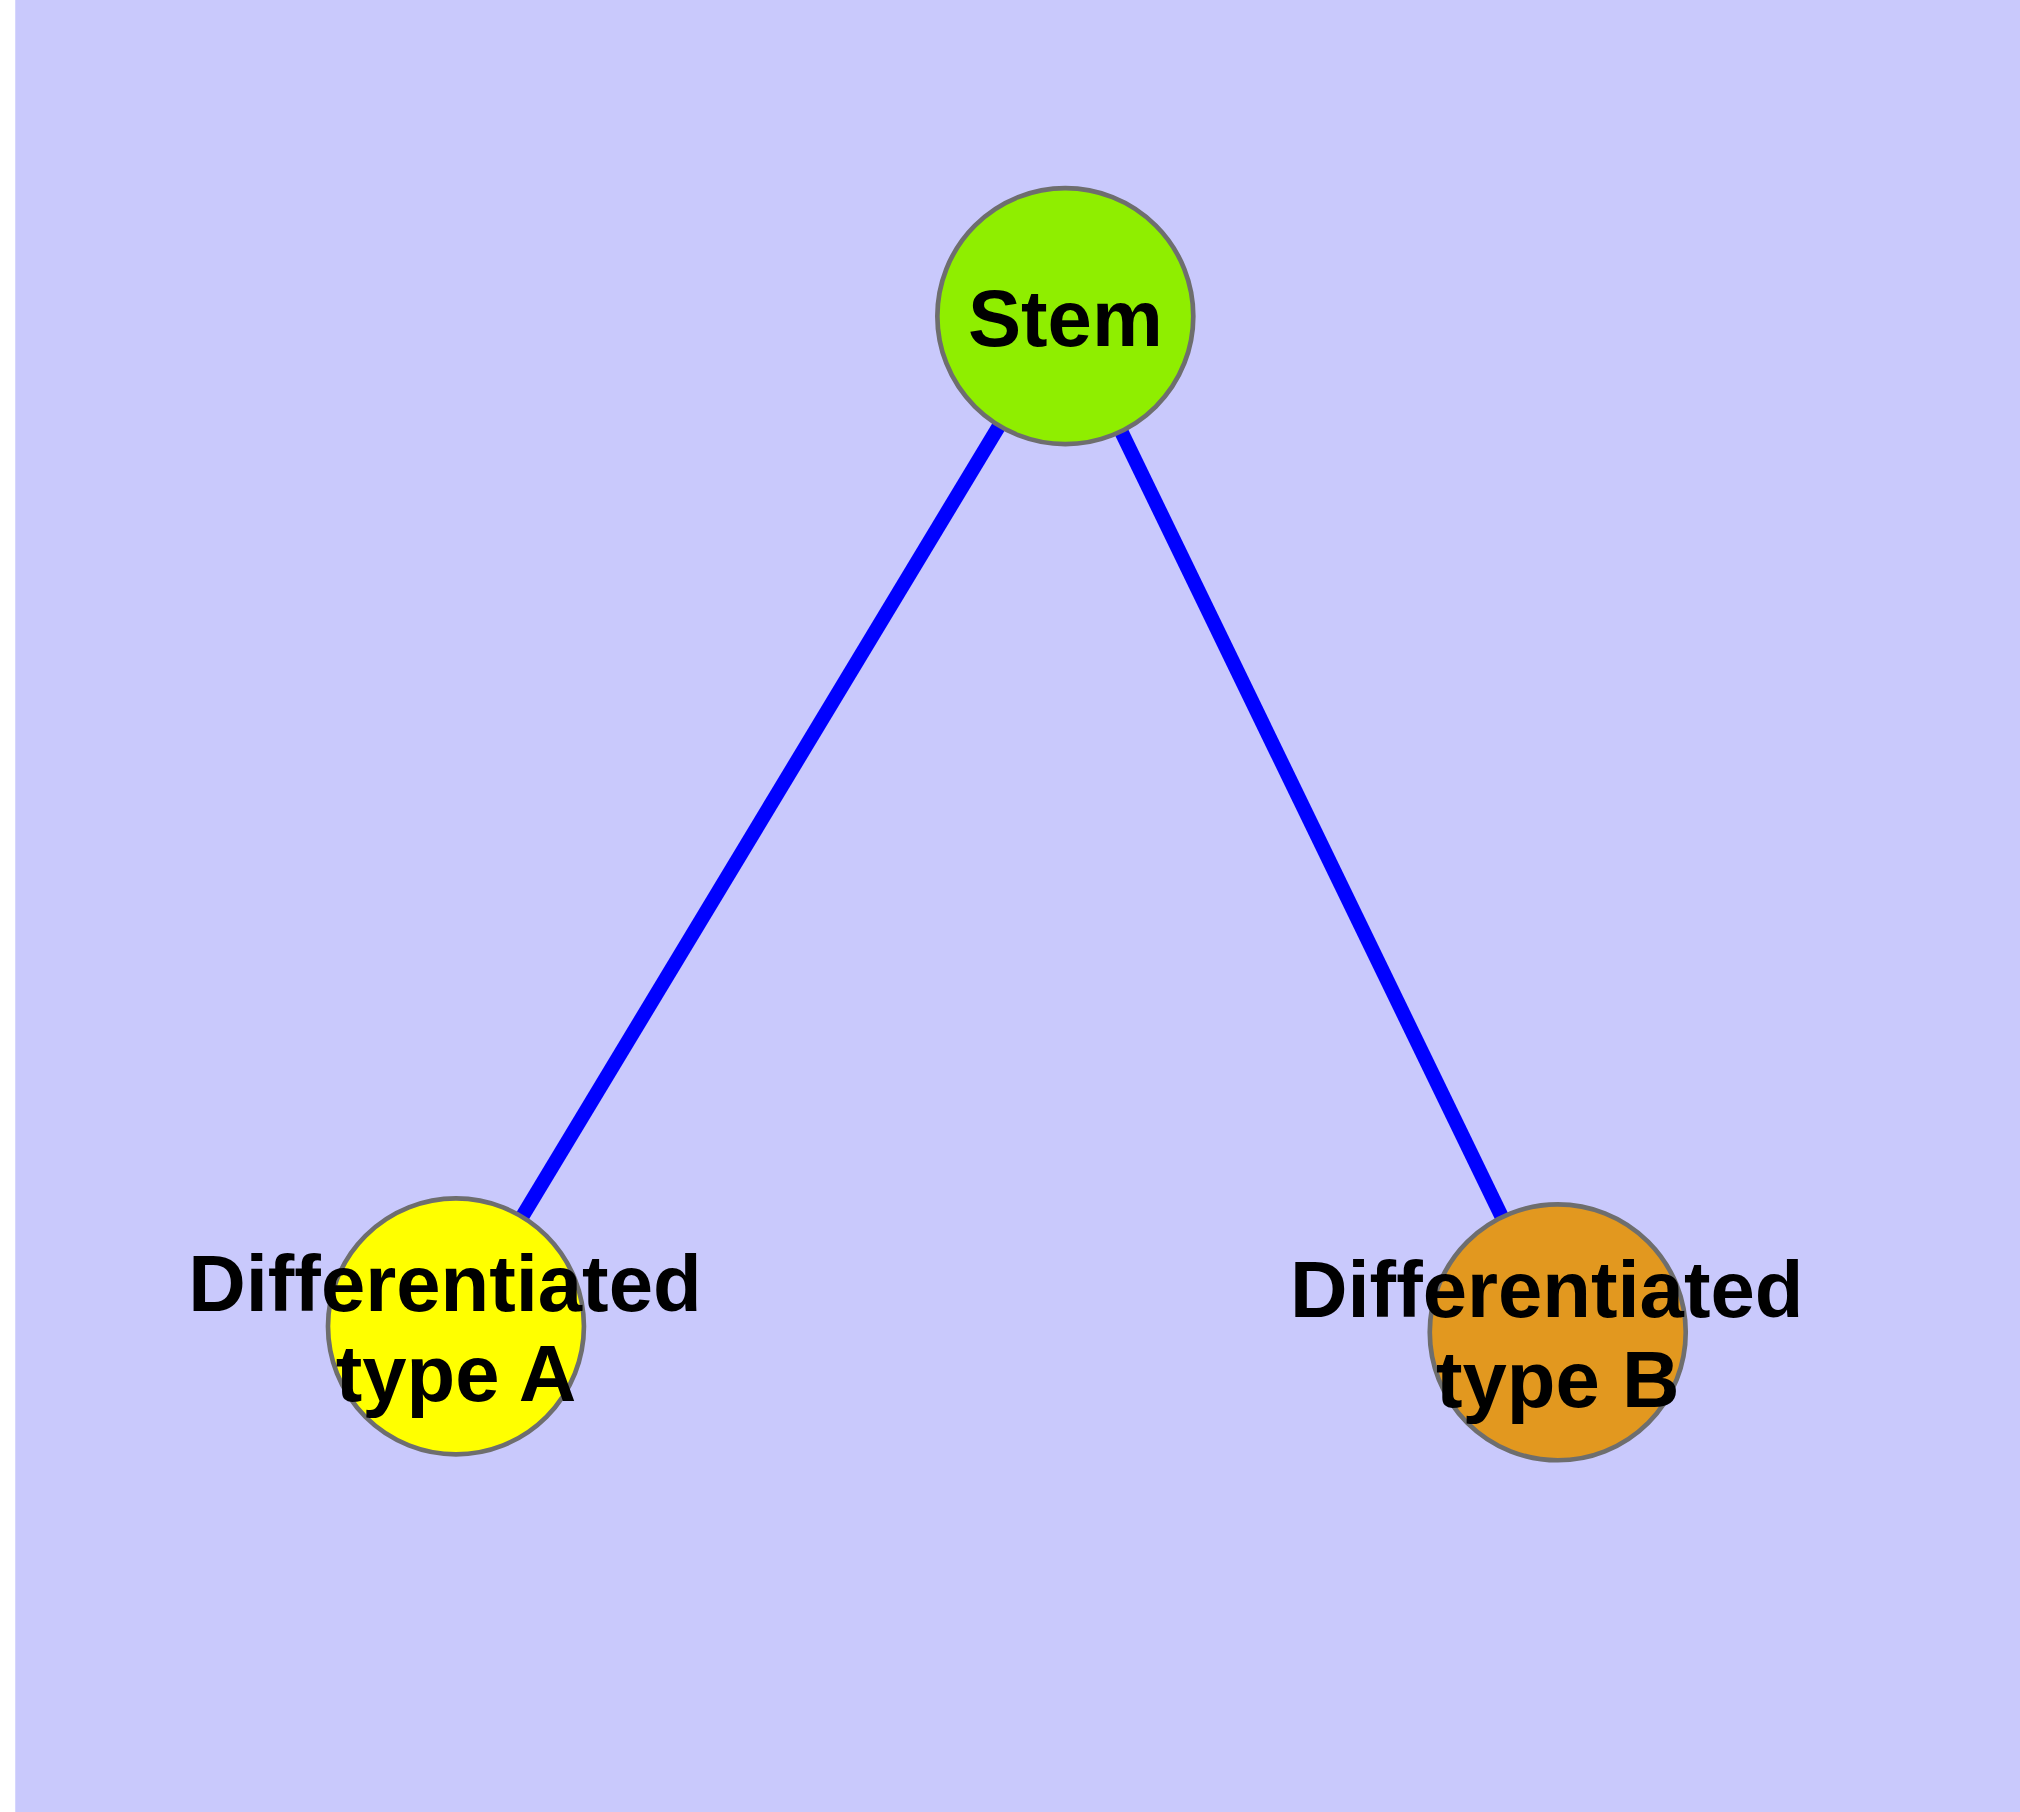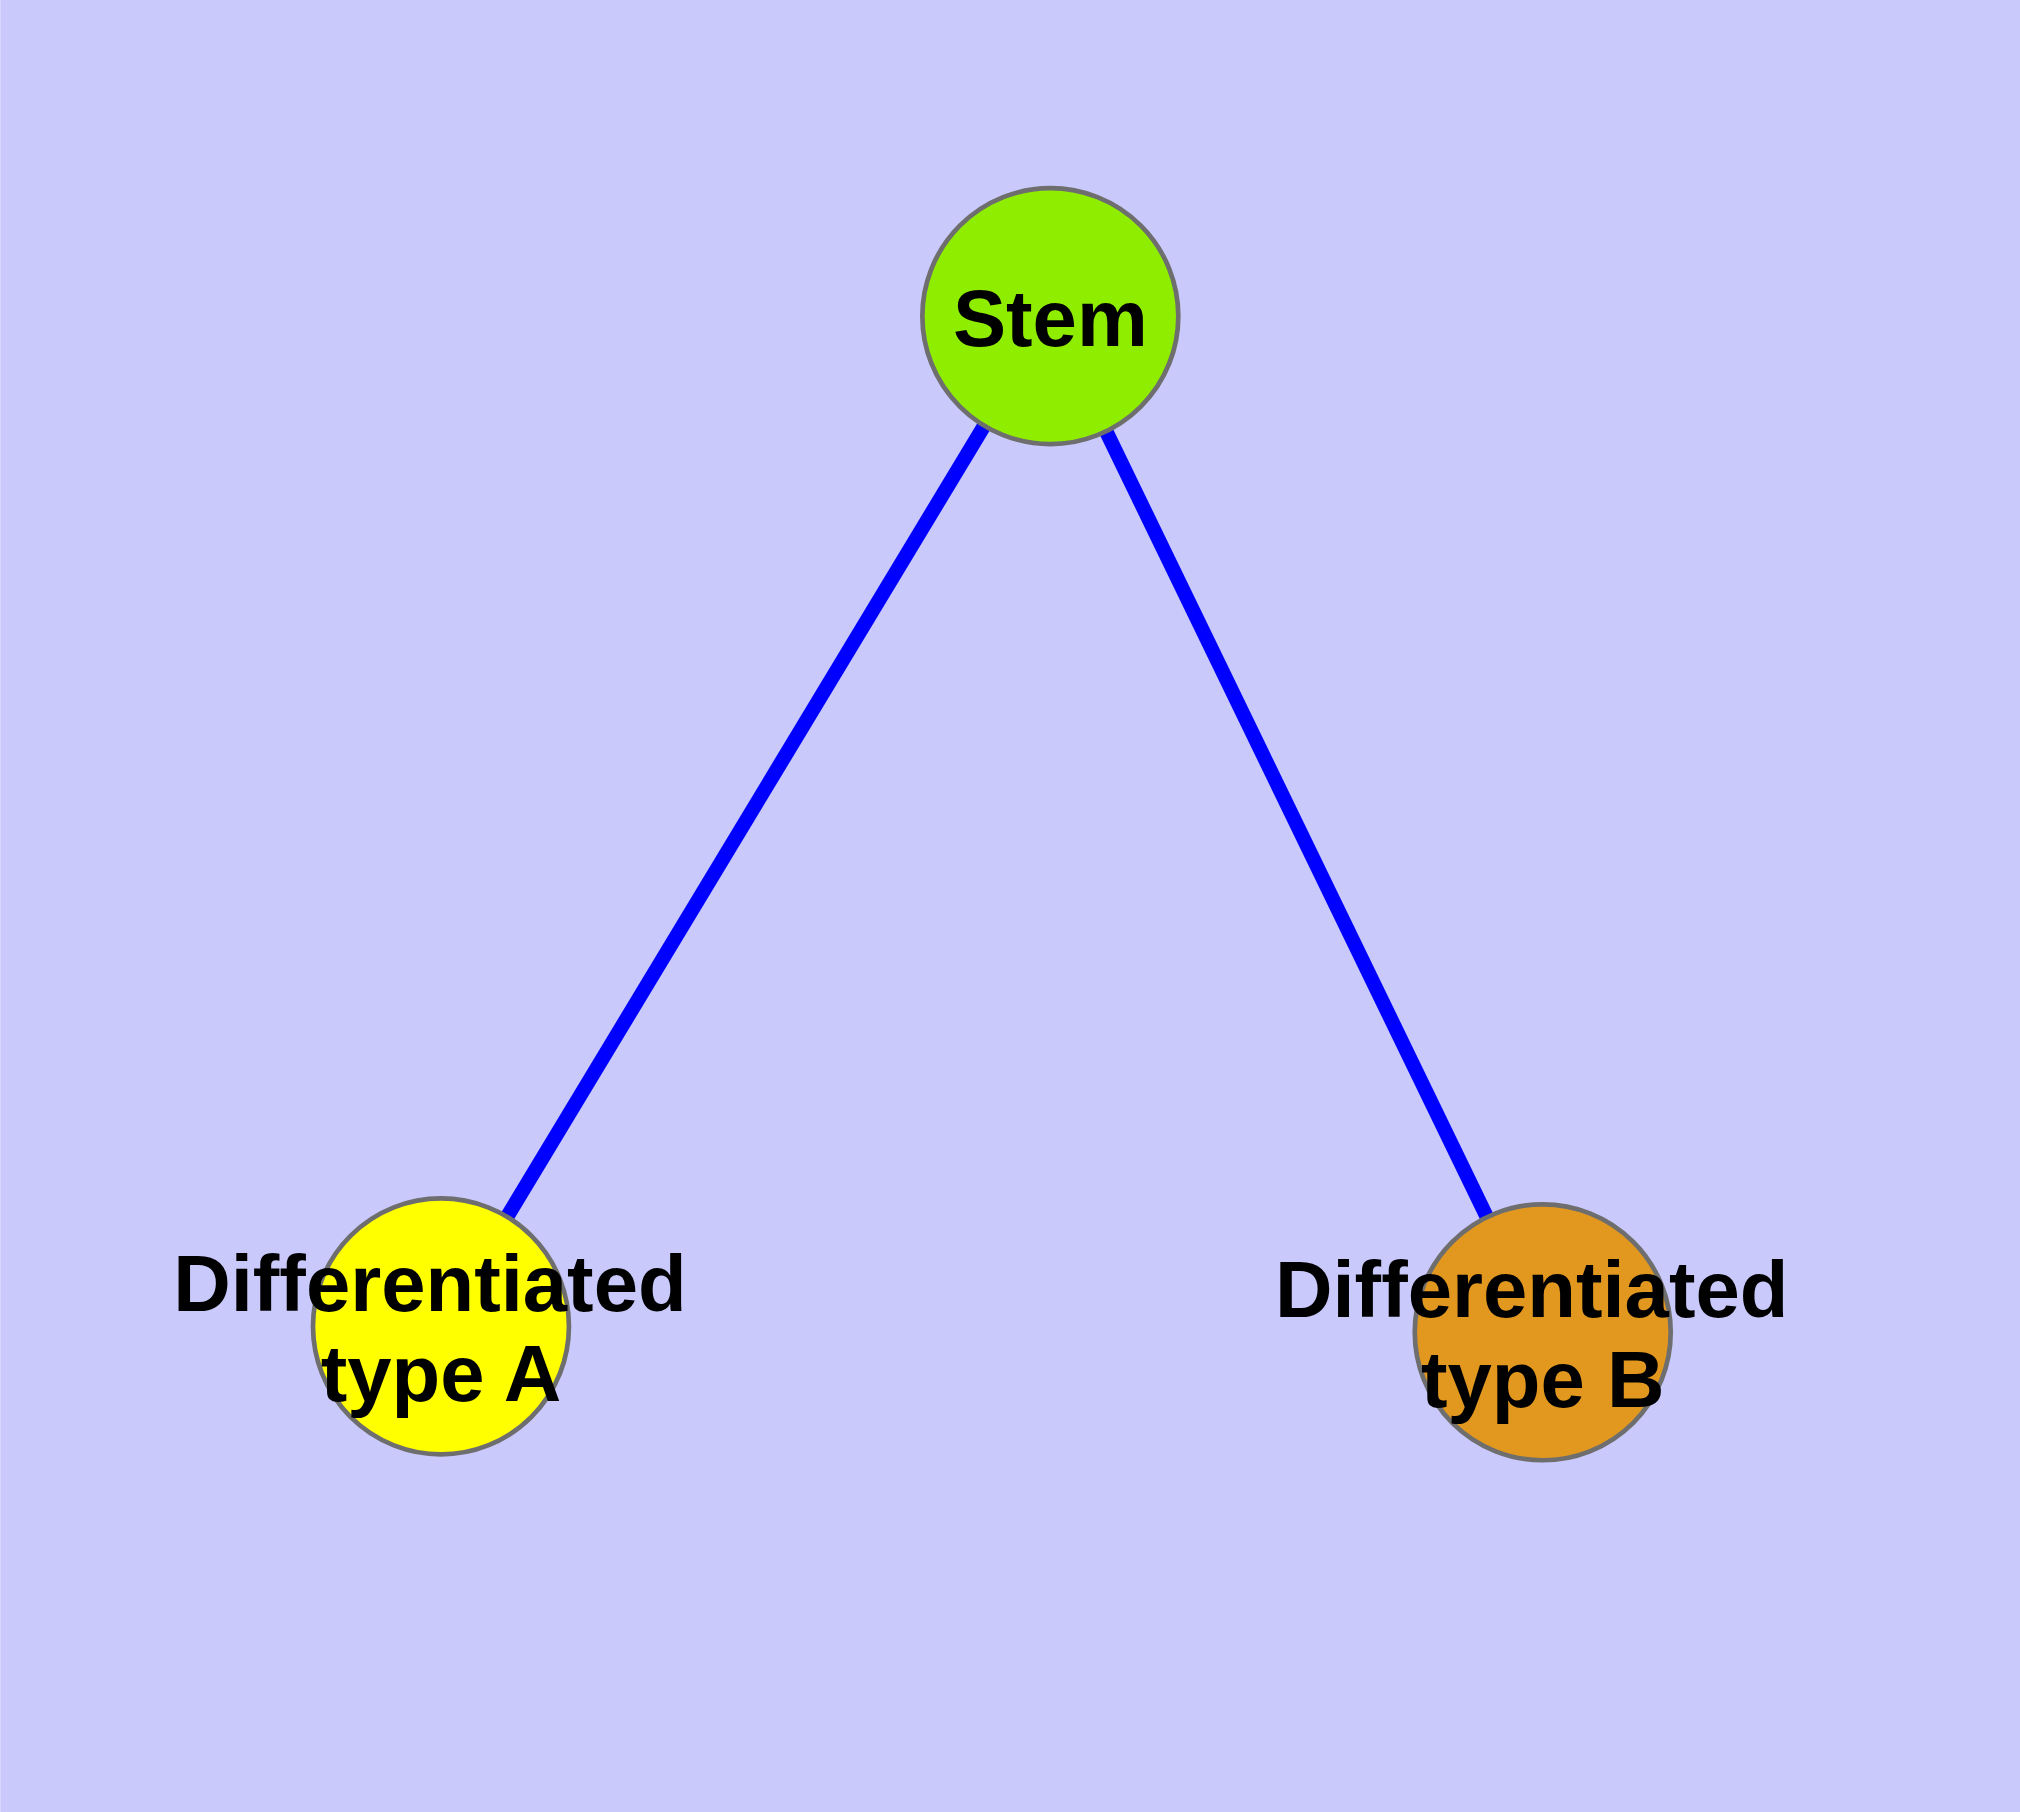--- a/index.html
+++ b/index.html
@@ -8,20 +8,21 @@
   }
   body {
     width: 2021px;
     height: 1812px;
     overflow: hidden;
     font-family: "Liberation Sans", sans-serif;
   }
   #stage {
     width: 1722px;
     height: 1812px;
+    margin-left: 15px;
   }
   svg {
     display: block;
   }
   .edge {
     stroke-width: 17px;
     fill: none;
   }
   .node {
     stroke-width: 5.5px;

